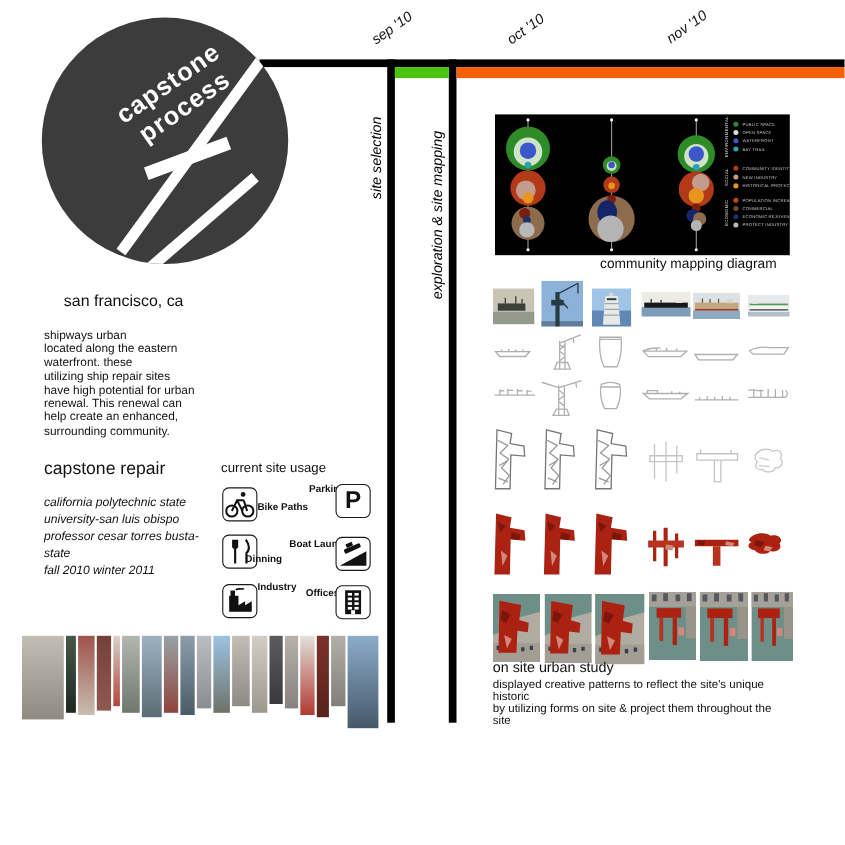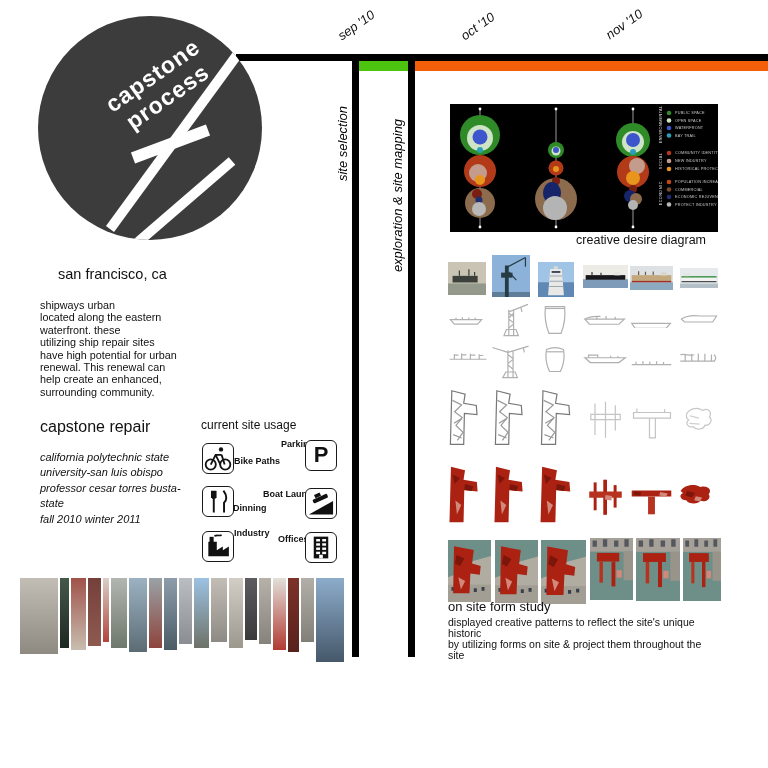--- a/index.html
+++ b/index.html
@@ -112,21 +112,21 @@
   <div class="abs usage-box" style="left:305px;top:440px;text-align:center;font-weight:bold;font-size:22px;line-height:28px">P</div>
 
   <div class="abs usage-box" style="left:202px;top:486px">
     <svg width="100%" height="100%" viewBox="0 0 24 24">
         <g fill="none" stroke="#111" stroke-width="1.6">
       <path d="M7,3 v6 M10,3 v6 M8.5,3 v18 M7,9 h3"></path>
       <path d="M16.5,3 c3,4 3,8 .5,10 v8"></path>
         </g>
       </svg>
   </div>
-  <div class="abs usage-label" style="left:233px;top:503px">Dinning</div>
+  <div class="abs usage-label" style="left:223px;top:503px">Dinning</div>
 
   <div class="abs usage-label" style="left:263px;top:489px">Boat Launch</div>
   <div class="abs usage-box" style="left:305px;top:488px">
     <svg width="100%" height="100%" viewBox="0 0 24 24">
       <polygon points="2,21 22,10 22,21" fill="#111"></polygon>
       <g transform="rotate(-24 12 8)">
           <rect x="5" y="6" width="13" height="3.4" rx="1" fill="#111"></rect>
       <rect x="8" y="2.8" width="5" height="3" fill="#111"></rect>
         </g>
       </svg>
@@ -241,21 +241,21 @@
         <text x="212" y="89.25" font-size="3.8" fill="#e0e0e0" text-anchor="middle" letter-spacing="0.4" transform="rotate(-90 212 89.25)" font-family="Liberation Sans,sans-serif">ECONOMIC</text>
         <circle cx="219" cy="78" r="2.3" fill="#c04818"></circle>
         <text x="225" y="79.4" font-size="3.8" fill="#c8c8c8" letter-spacing="0.2" font-family="Liberation Sans,sans-serif">POPULATION INCREASE</text>
         <circle cx="219" cy="85.5" r="2.3" fill="#7a4a2a"></circle>
         <text x="225" y="86.9" font-size="3.8" fill="#c8c8c8" letter-spacing="0.2" font-family="Liberation Sans,sans-serif">COMMERCIAL</text>
         <circle cx="219" cy="93" r="2.3" fill="#1e2e6e"></circle>
         <text x="225" y="94.4" font-size="3.8" fill="#c8c8c8" letter-spacing="0.2" font-family="Liberation Sans,sans-serif">ECONOMIC REJUVENATION</text>
         <circle cx="219" cy="100.5" r="2.3" fill="#b8b8b8"></circle>
         <text x="225" y="101.9" font-size="3.8" fill="#c8c8c8" letter-spacing="0.2" font-family="Liberation Sans,sans-serif">PROTECT INDUSTRY</text>
       </svg></div>
-  <div class="abs" id="diagram-caption">creative desire diagram</div>
+  <div class="abs" id="diagram-caption">community mapping diagram</div>
 
   <div id="study-rows">
       <div class="thumb" style="left: 448px; top: 262px; width: 38px; height: 33px;"><svg width="100%" height="100%" viewBox="0 0 100 100" preserveAspectRatio="none">
           <rect x="0" y="0" width="100" height="100" fill="#c9c4b4"></rect>
           <rect x="0" y="65" width="100" height="35" fill="#939a8c"></rect>
           <rect x="12" y="42" width="66" height="20" fill="#3b403a"></rect>
           <path d="M30,42 V26 M55,42 V22 M70,42 V30" fill="none" stroke="#3b403a" stroke-width="1.2" vector-effect="non-scaling-stroke"></path>
         </svg></div>
       <div class="thumb" style="left: 492px; top: 255px; width: 38px; height: 42px;"><svg width="100%" height="100%" viewBox="0 0 100 100" preserveAspectRatio="none">
           <rect x="0" y="0" width="100" height="100" fill="#8db2da"></rect>
@@ -462,20 +462,20 @@
           <path d="M6,4 h10 v10 h-10 Z M30,2 h10 v12 h-10 Z M56,4 h10 v10 h-10 Z M80,2 h10 v12 h-10 Z" fill="#55575f"></path>
           <rect x="78" y="22" width="22" height="46" fill="#98948a"></rect>
           <rect x="16" y="24" width="52" height="14" fill="#ab2112"></rect>
           <rect x="22" y="38" width="8" height="34" fill="#b83220"></rect>
           <rect x="50" y="38" width="9" height="40" fill="#ab2112"></rect>
           <rect x="62" y="52" width="12" height="12" fill="#d2887a"></rect>
         </svg></div>
     </div>
 
   <div class="abs" id="form-study">
-    <div id="form-study-heading">on site form study</div>
+    <div id="form-study-heading">on site urban study</div>
     <div id="form-study-lines">
         <div>displayed creative patterns to reflect the site's unique historic</div>
         <div>by utilizing forms on site &amp; project them throughout the site</div>
       </div>
   </div>
 
 </div>
 
 </body></html>

